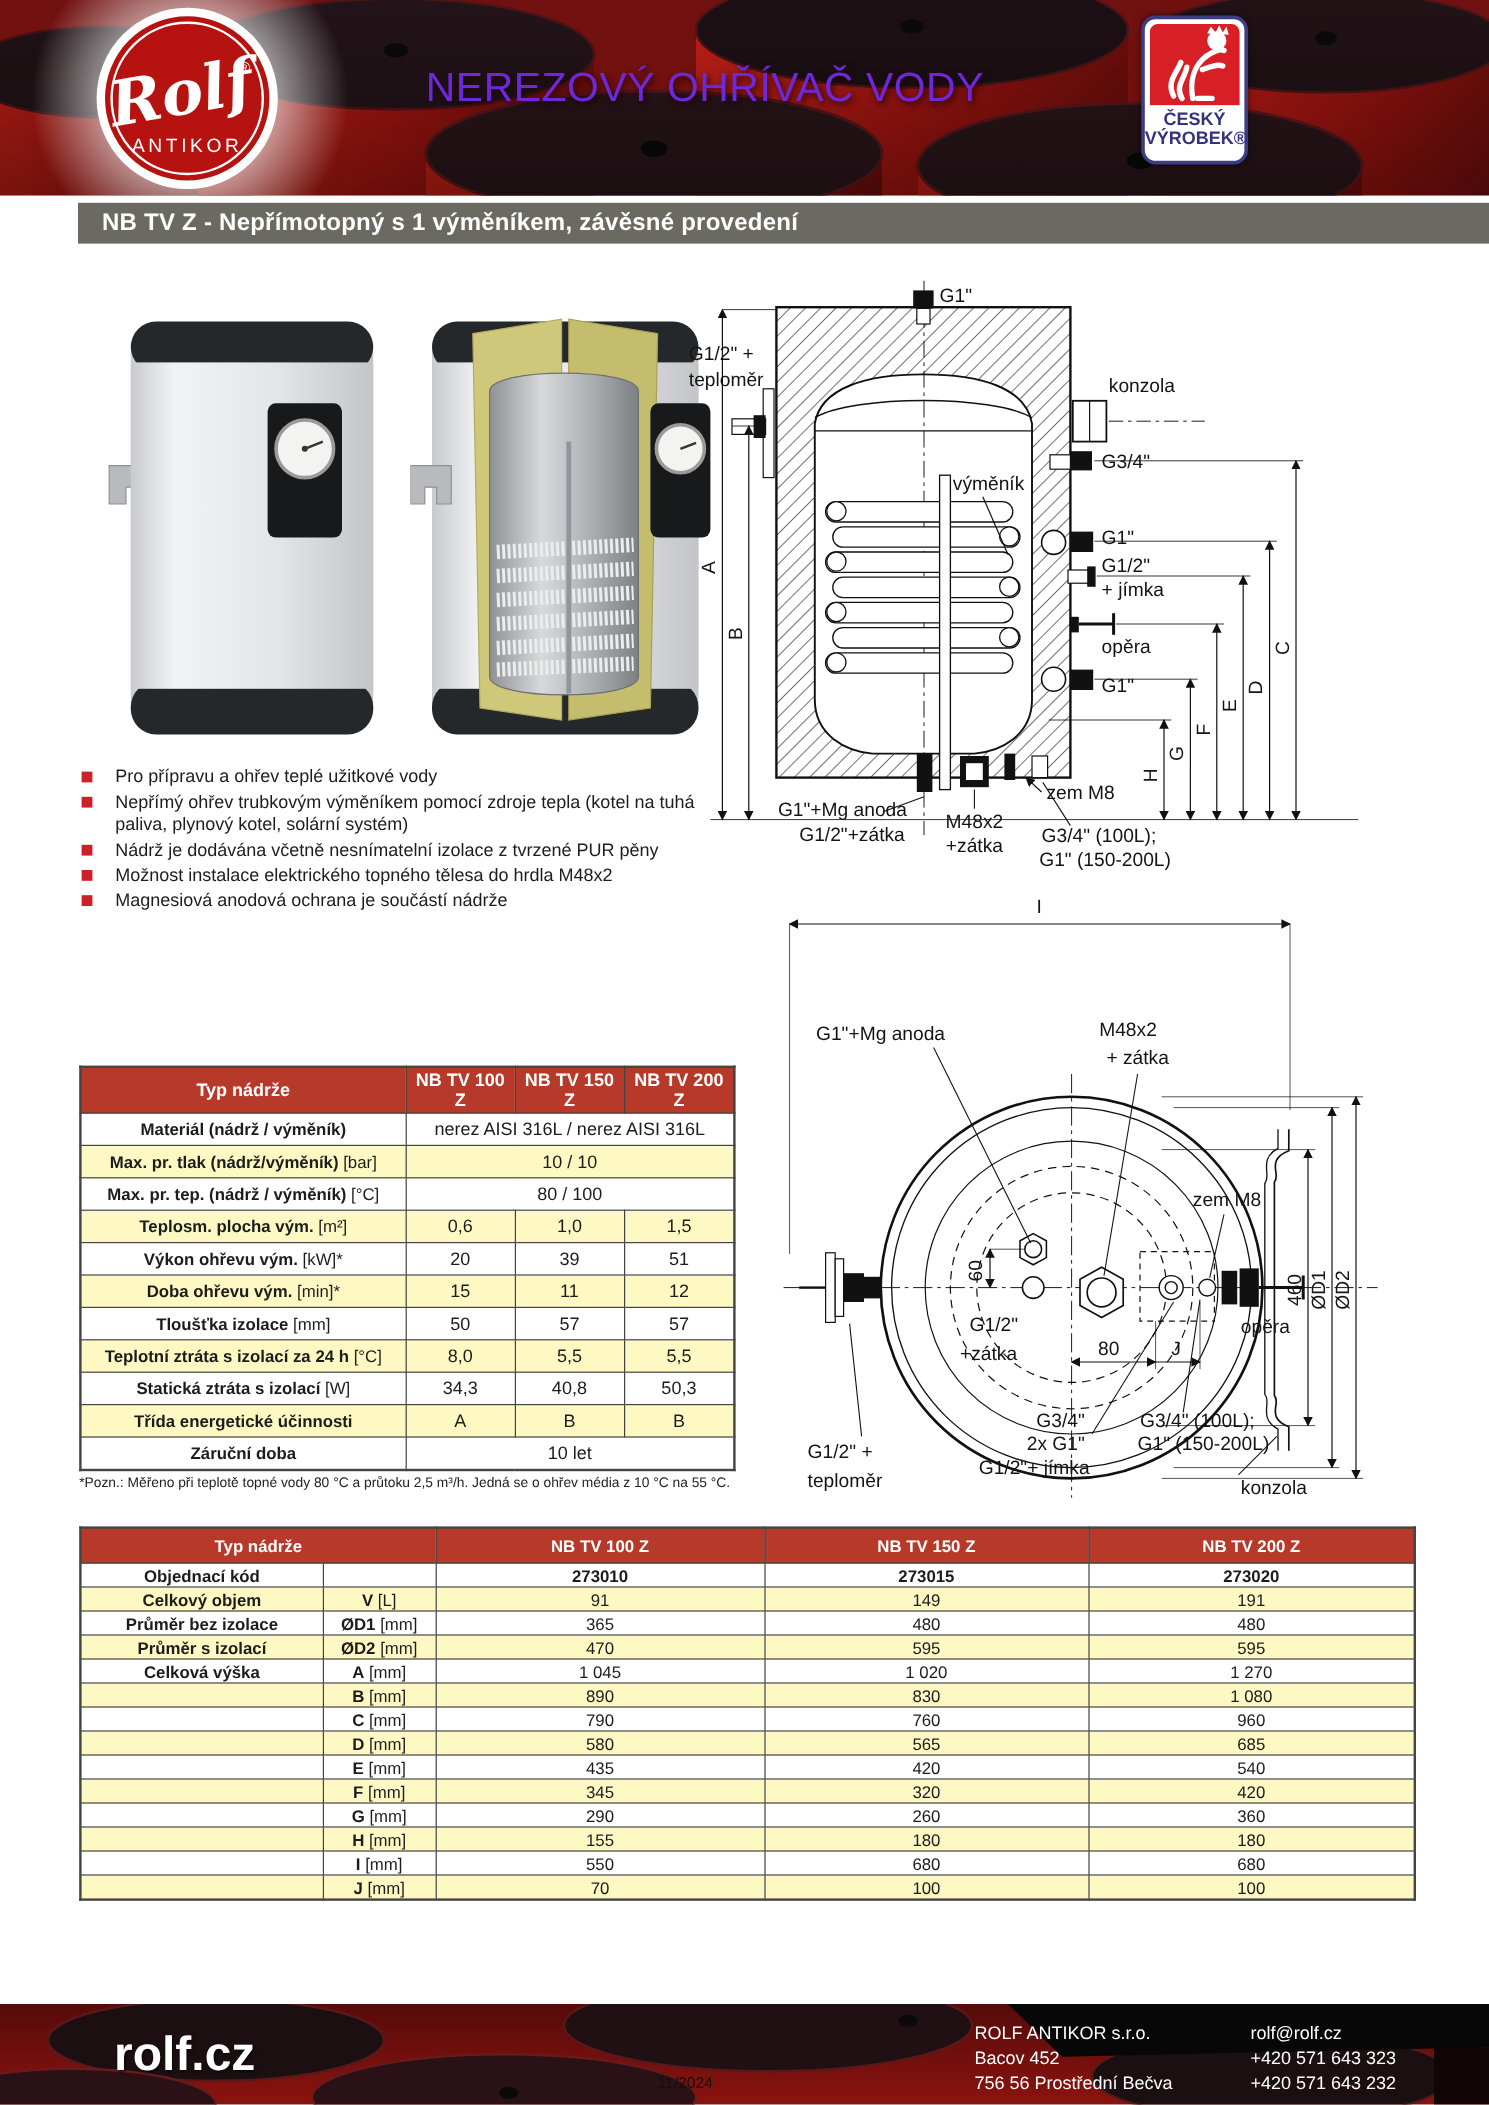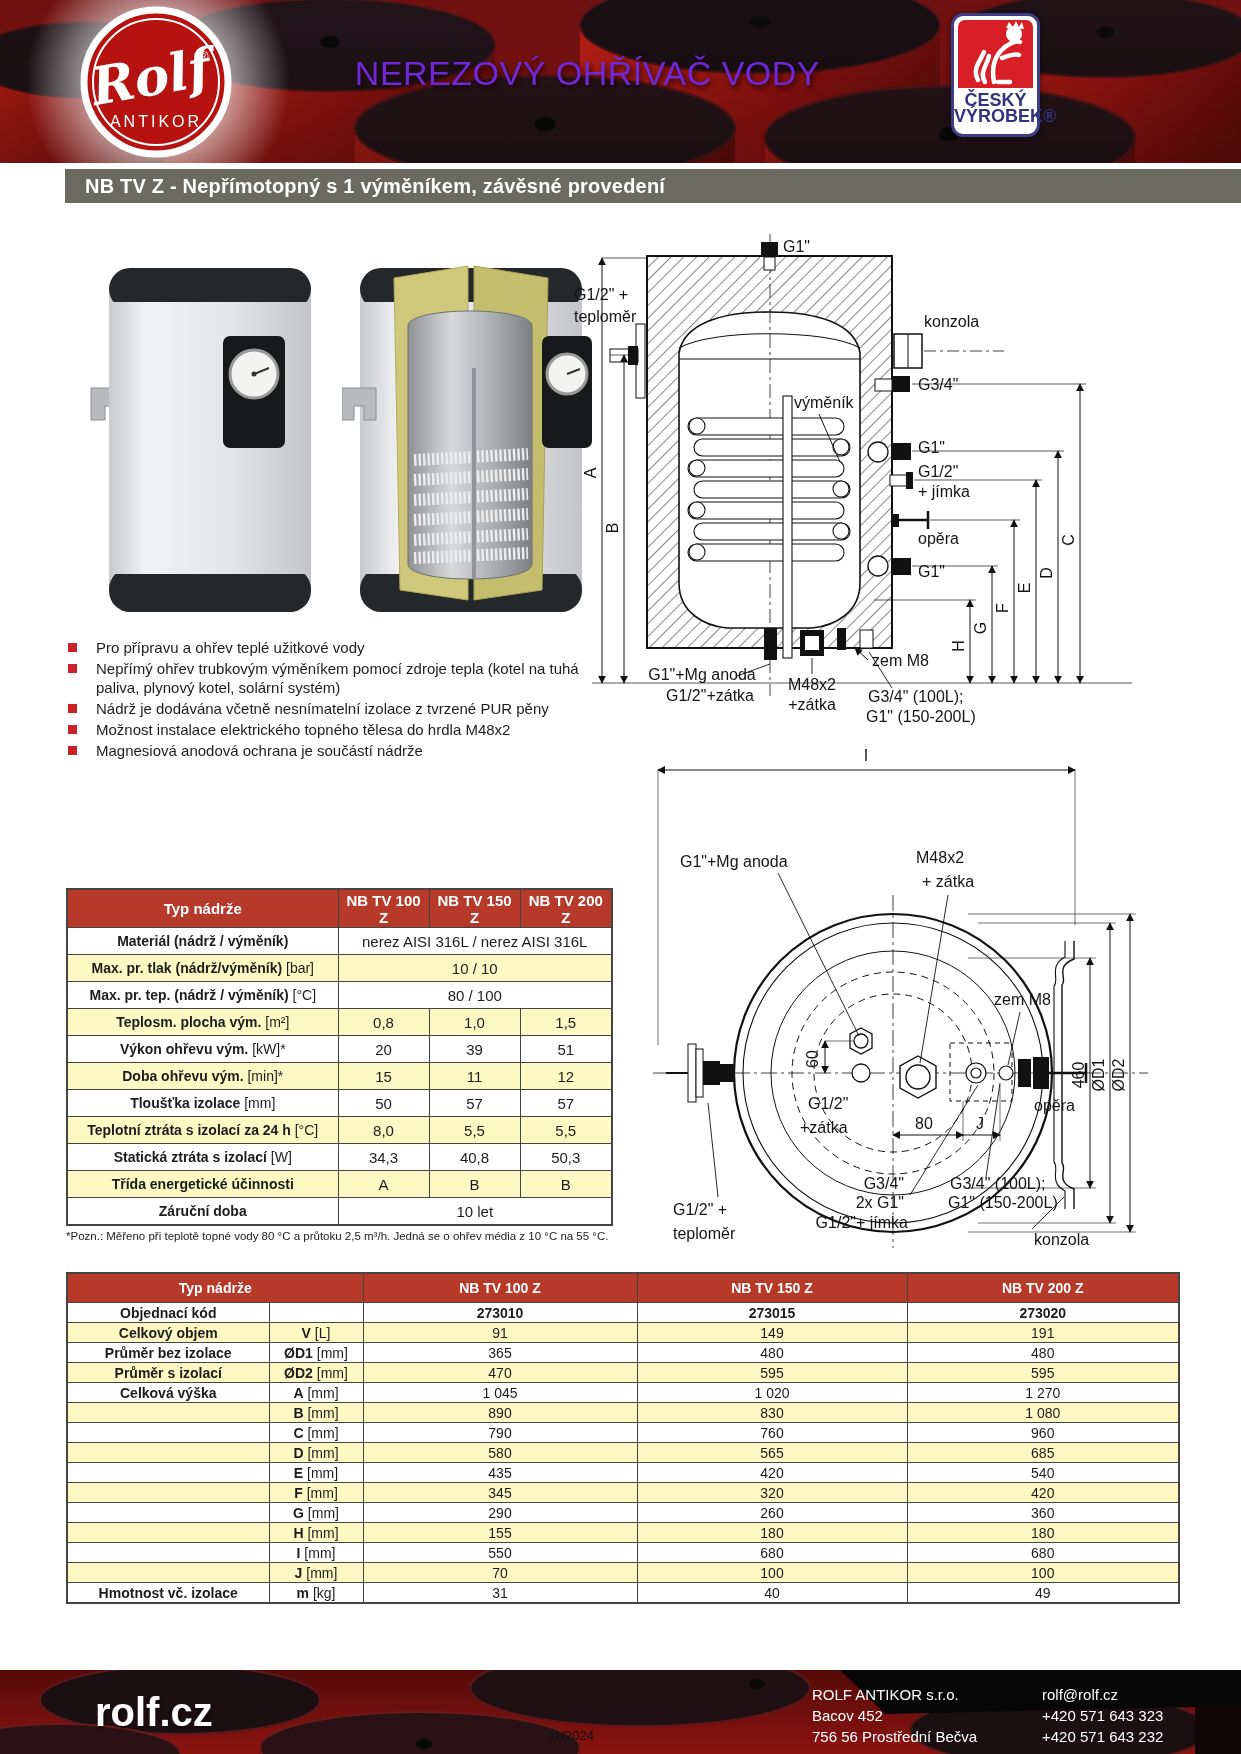--- a/index.html
+++ b/index.html
@@ -9,21 +9,21 @@
   
   .header{position:absolute;left:0;top:0;width:1241px;height:163px;}
   .header-photo{position:absolute;left:0;top:0;width:100%;height:100%;}
   .main-title{position:absolute;left:300px;top:54px;width:520px;text-align:right;
               font-size:34px;font-weight:400;color:#6d28d9;letter-spacing:.5px;
               text-shadow:2px 3px 5px rgba(25,0,0,.8);}
   .logo{position:absolute;left:75px;top:5px;width:162px;height:155px;}
   .badge{position:absolute;left:951px;top:13px;width:89px;height:124px;background:#fff;
          border:3px solid #3d3d85;border-radius:12px;box-sizing:border-box;box-shadow:0 0 6px rgba(0,0,0,.5);}
   .badge-red{position:absolute;left:4px;right:4px;top:4px;height:68px;border-radius:7px 7px 0 0;overflow:hidden;}
-  .badge-text{position:absolute;left:0;right:0;top:76px;text-align:center;font-size:18px;
+  .badge-text{position:absolute;left:0;right:0;top:76px;text-align:center;font-size:15px;
               line-height:16px;font-weight:700;color:#33337f;}
   
   .section-bar{position:absolute;left:65px;top:169px;width:1176px;height:34px;background:#6a6a62;
                box-sizing:border-box;color:#fff;font-size:20px;font-weight:700;line-height:34px;
                padding-left:20px;letter-spacing:.2px;}
   
   .ph1{position:absolute;left:85px;top:248px;width:250px;height:378px;}
   .ph2{position:absolute;left:342px;top:248px;width:258px;height:378px;}
   .d1{position:absolute;left:572px;top:228px;width:669px;height:505px;font-family:"Liberation Sans",sans-serif;}
   .d2{position:absolute;left:628px;top:745px;width:613px;height:505px;font-family:"Liberation Sans",sans-serif;}
@@ -396,21 +396,21 @@
         <tr class="pink">
           <td class="lab"><span class="b">Max. pr. tlak (nádrž/výměník)</span> <span class="u">[bar]</span></td>
           <td colspan="3">10 / 10</td>
         </tr>
         <tr>
           <td class="lab"><span class="b">Max. pr. tep. (nádrž / výměník)</span> <span class="u">[°C]</span></td>
           <td colspan="3">80 / 100</td>
         </tr>
         <tr class="pink">
           <td class="lab"><span class="b">Teplosm. plocha vým.</span> <span class="u">[m²]</span></td>
-          <td>0,8</td>
+          <td>0,6</td>
           <td>1,0</td>
           <td>1,5</td>
         </tr>
         <tr>
           <td class="lab"><span class="b">Výkon ohřevu vým.</span> <span class="u">[kW]*</span></td>
           <td>20</td>
           <td>39</td>
           <td>51</td>
         </tr>
         <tr class="pink">
@@ -660,27 +660,20 @@
           <td>550</td>
           <td>680</td>
           <td>680</td>
         </tr>
         <tr class="pink">
           <td class="lab"><span class="b"></span></td>
           <td><span class="b">J</span> <span class="u">[mm]</span></td>
           <td>70</td>
           <td>100</td>
           <td>100</td>
-        </tr>
-        <tr>
-          <td class="lab"><span class="b">Hmotnost vč. izolace</span></td>
-          <td><span class="b">m</span> <span class="u">[kg]</span></td>
-          <td>31</td>
-          <td>40</td>
-          <td>49</td>
         </tr>
       </tbody>
   </table>
 
   <div class="footer">
     <svg class="footer-photo" viewBox="0 0 1241 84" preserveAspectRatio="none">
       <defs>
         <linearGradient id="fbg" x1="0" y1="0" x2="0" y2="1">
           <stop offset="0" stop-color="#550b0a"></stop>
             <stop offset="1" stop-color="#8c130f"></stop>

